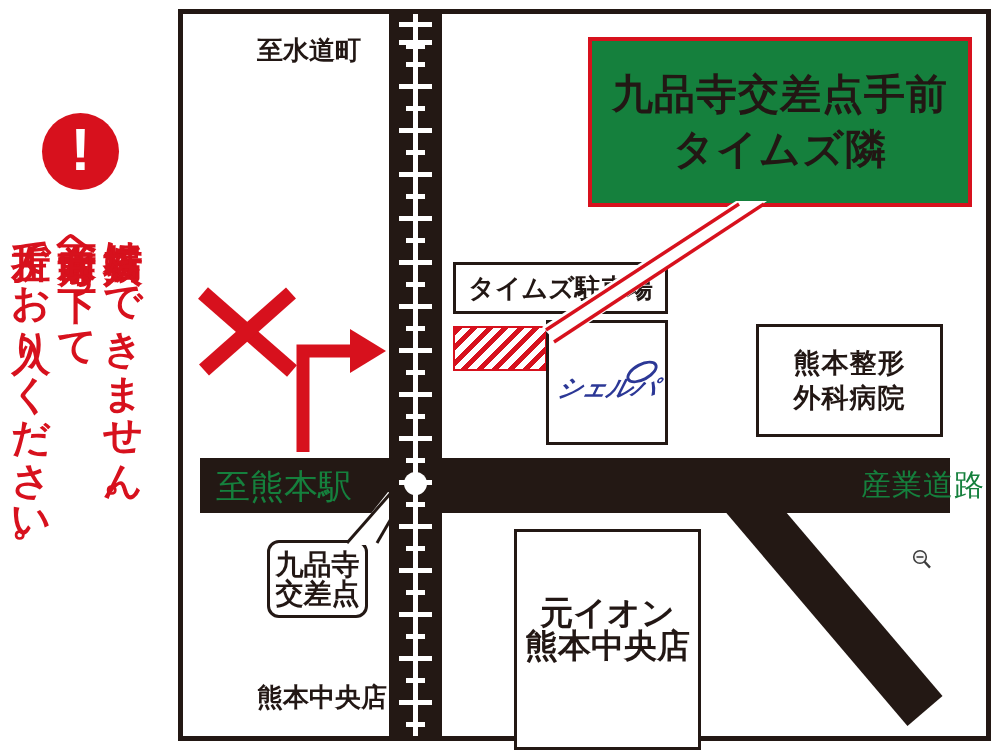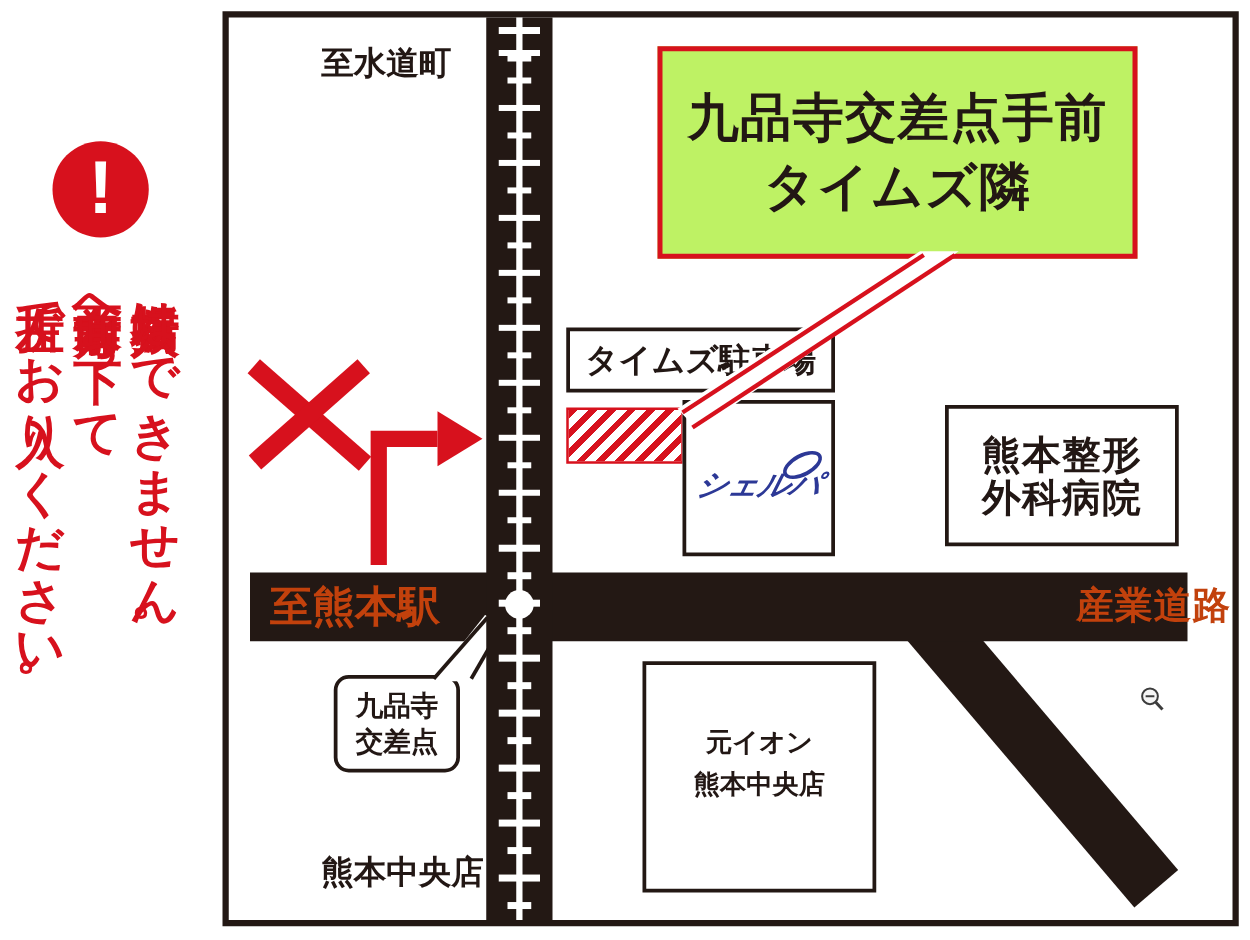--- a/index.html
+++ b/index.html
@@ -13,64 +13,64 @@
   
   .frame{
     left:178px;top:9px;width:813px;height:732px;
     border:5px solid #231814;background:#ffffff;box-sizing:border-box;
   }
   
   .road{
     left:200px;top:458px;width:750px;height:55px;
     background:#231814;
   }
-  .roadlabel{color:#c2410c;font-weight:bold;white-space:nowrap;}
+  .roadlabel{color:#15803d;font-weight:normal;white-space:nowrap;}
   .roadlabel.left{left:216px;top:468px;font-size:34px;line-height:36px;}
   .roadlabel.right{left:821px;top:469px;font-size:30px;line-height:32px;letter-spacing:1px;margin-left:40px;}
   .railway{left:389px;top:14px;width:53px;height:722px;background:#231814;}
   .rail-center{position:absolute;left:24px;top:0;bottom:0;width:5px;background:#ffffff;}
   .ties-long{position:absolute;left:10px;right:10px;top:0;bottom:0;
     background:repeating-linear-gradient(to bottom,#ffffff 0 5px,transparent 5px 44px);
     background-position-y:26px;}
   .ties-short{position:absolute;left:17px;right:17px;top:0;bottom:0;
     background:repeating-linear-gradient(to bottom,#ffffff 0 5px,transparent 5px 44px);
     background-position-y:48px;}
   .crossing-dot{left:404px;top:472px;width:23px;height:23px;border-radius:50%;background:#ffffff;}
   
   .bbox{
     background:#ffffff;border:3px solid #231814;box-sizing:border-box;
     display:flex;align-items:center;justify-content:center;text-align:center;
     font-weight:bold;color:#221714;
   }
   .multiline{white-space:pre-line;}
   .box-parking{left:453px;top:262px;width:215px;height:52px;font-size:26px;}
   .box-sherpa{left:546px;top:320px;width:122px;height:125px;}
-  .box-hospital{left:756px;top:324px;width:187px;height:113px;font-size:31px;line-height:35px;letter-spacing:1px;}
-  .box-aeon{left:514px;top:529px;width:187px;height:185px;font-size:21px;line-height:33px;padding-bottom:21px;}
-  .box-kujohji{left:267px;top:540px;width:101px;height:78px;border-width:3.5px;border-radius:12px;font-size:22px;line-height:29px;}
+  .box-hospital{left:756px;top:324px;width:187px;height:113px;font-size:27px;line-height:35px;letter-spacing:1px;}
+  .box-aeon{left:514px;top:529px;width:187px;height:221px;font-size:33px;line-height:33px;padding-bottom:21px;}
+  .box-kujohji{left:267px;top:540px;width:101px;height:78px;border-width:3.5px;border-radius:12px;font-size:28px;line-height:29px;}
   .hatched{
     left:453px;top:326px;width:94px;height:45px;box-sizing:border-box;
     border:2px solid #d7111d;
     background:repeating-linear-gradient(135deg,#d7111d 0 5px,#ffffff 5px 11px);
   }
   
   .sherpa-logo{position:absolute;left:0;right:0;top:48px;text-align:center;}
   .sherpa-text{
     display:inline-block;transform:skewX(-14deg);
     font-style:italic;font-weight:bold;font-size:25px;letter-spacing:-1px;
     color:#2c3896;
   }
   .sherpa-swoosh{
     position:absolute;right:6px;top:-8px;width:28px;height:12px;
     border:3px solid #2c3896;border-radius:50%;transform:rotate(-28deg);
   }
   
   .callout{
-    left:526px;top:37px;width:384px;height:170px;
-    background:#bef264;border:4px solid #d7111d;box-sizing:border-box;
+    left:588px;top:37px;width:384px;height:170px;
+    background:#15803d;border:4px solid #d7111d;box-sizing:border-box;
     display:flex;align-items:center;justify-content:center;text-align:center;
     font-size:41px;line-height:55px;font-weight:bold;letter-spacing:1px;
   }
   
   .arealabel{font-size:26px;font-weight:bold;white-space:nowrap;}
   .arealabel.top{left:257px;top:33px;}
   .arealabel.bottom{left:257px;top:680px;}
   
   .warn-circle{
     left:42px;top:113px;width:77px;height:77px;border-radius:50%;

